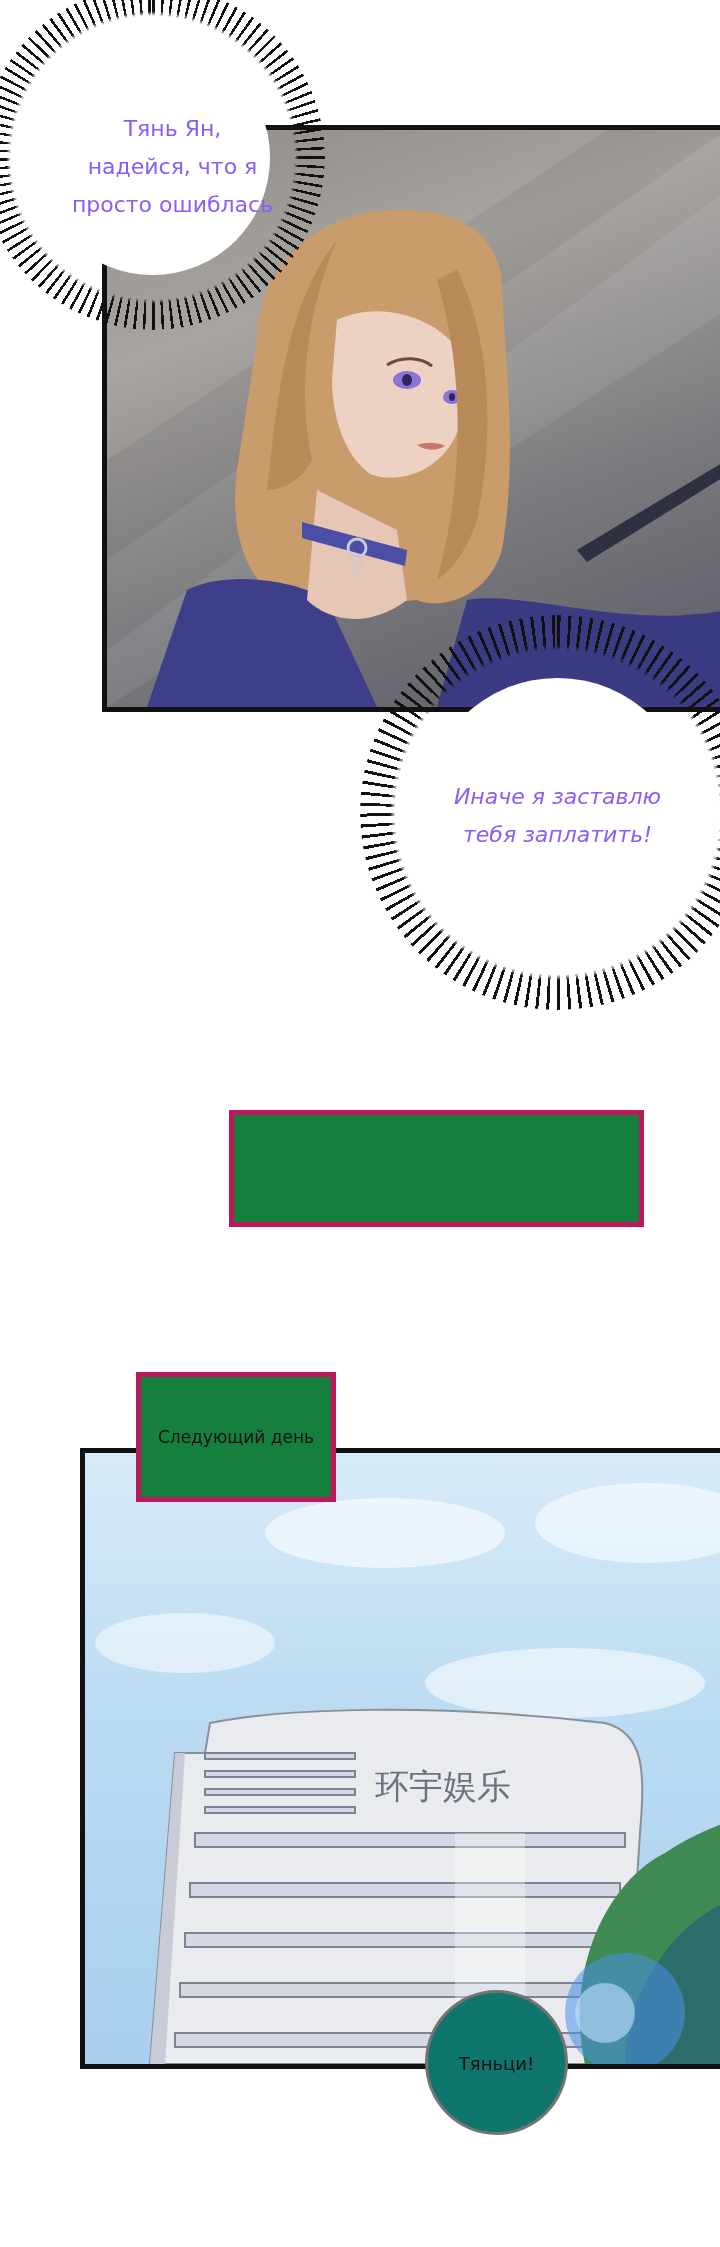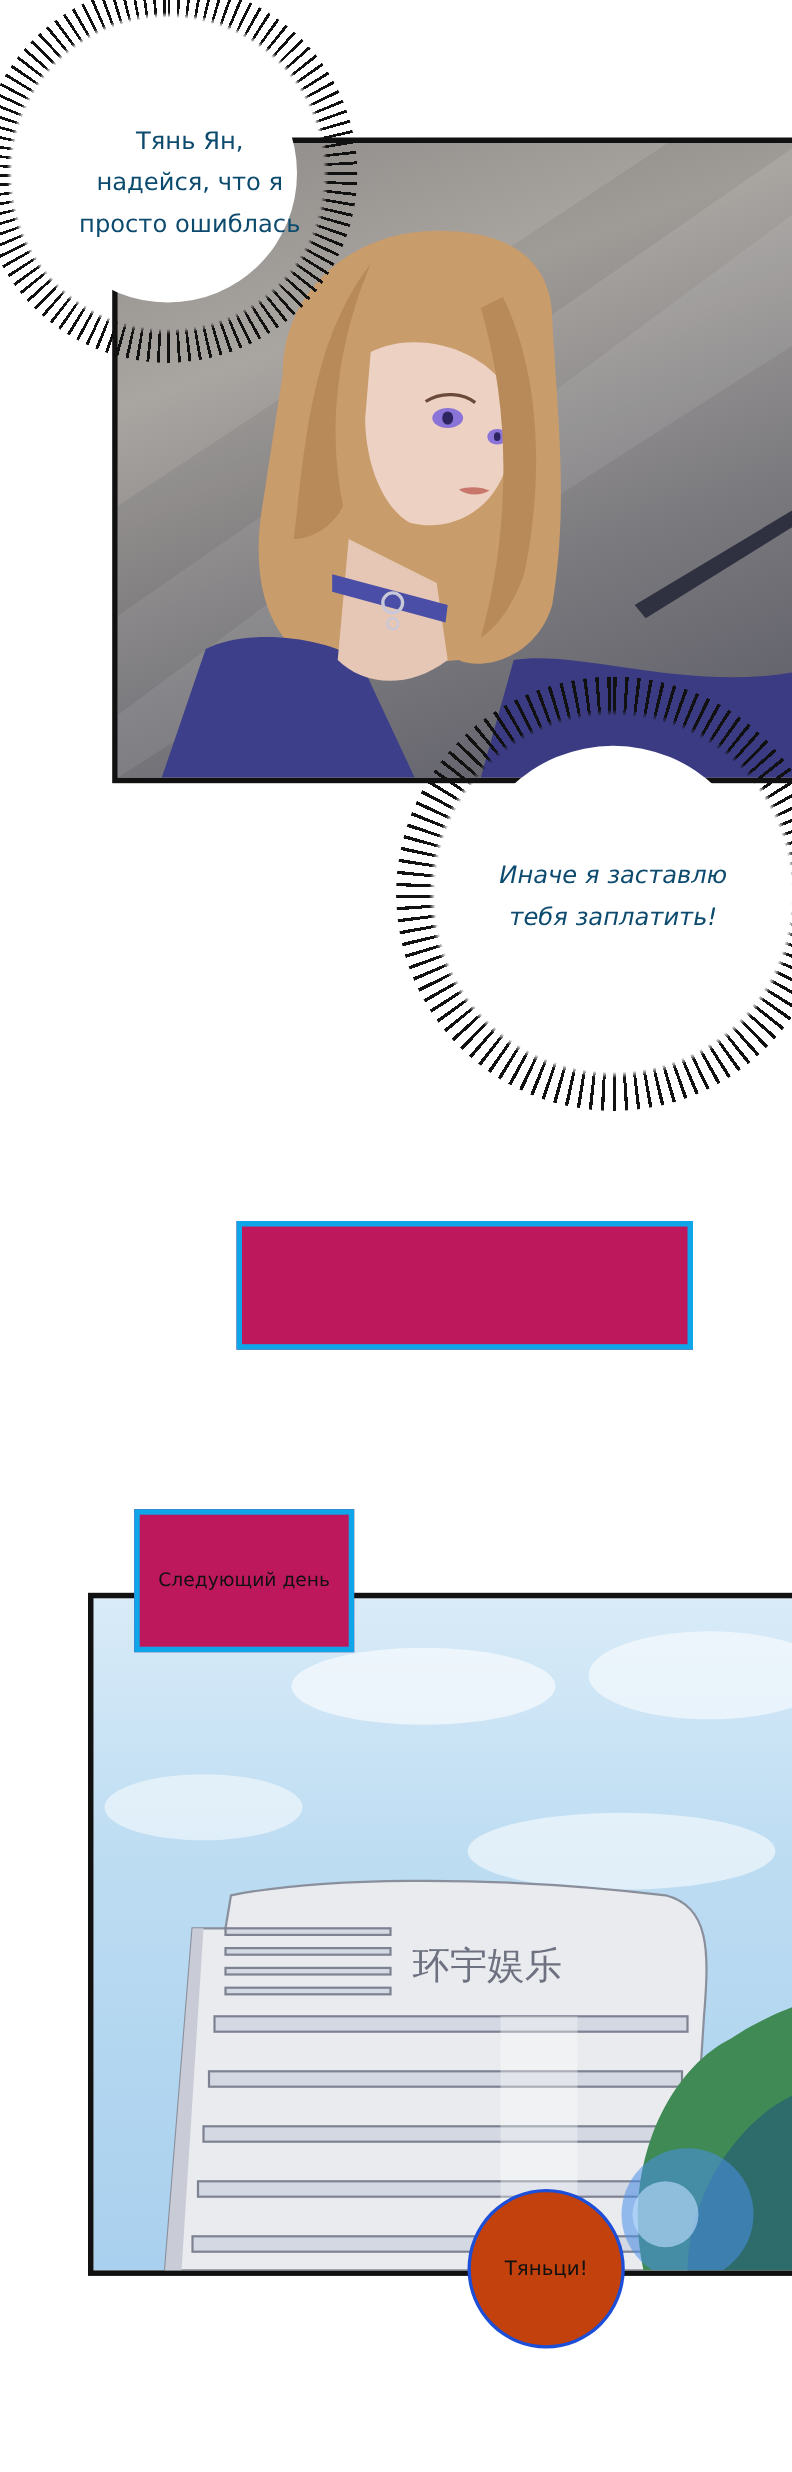--- a/index.html
+++ b/index.html
@@ -10,24 +10,24 @@
       background: linear-gradient(160deg, #8d8a87 0%, #a9a5a1 30%, #7b7a7e 65%, #5a5a66 100%); }
     #panel2 { left:80px; top:1448px; width:650px; height:621px;
       background: linear-gradient(180deg, #d9ebf8 0%, #bcdcf2 40%, #a9d0ee 100%); }
     .spiky { position:absolute; border-radius:50%; }
     .spiky .rays { position:absolute; inset:0; border-radius:50%;
       background: repeating-conic-gradient(#111 0deg 0.9deg, transparent 0.9deg 3.2deg);
       -webkit-mask: radial-gradient(circle, transparent 58%, #000 60%, #000 72%, transparent 74%);
               mask: radial-gradient(circle, transparent 58%, #000 60%, #000 72%, transparent 74%); }
     .spiky .core { position:absolute; left:16%; top:16%; width:68%; height:68%; border-radius:50%;
       background: radial-gradient(circle, #fff 80%, rgba(255,255,255,0.85) 92%, rgba(255,255,255,0) 100%); }
-    .bubble-text { position:absolute; text-align:center; color:#0c4a6e; font-size:22px; line-height:38px; white-space:pre-line; }
-    .box { position:absolute; box-sizing:border-box; border:5px solid #0ea5e9; background:#be185d; }
+    .bubble-text { position:absolute; text-align:center; color:#8b5cf6; font-size:22px; line-height:38px; white-space:pre-line; }
+    .box { position:absolute; box-sizing:border-box; border:5px solid #be185d; background:#15803d;margin-left:14px; }
     .caption-text { position:absolute; left:0; right:0; top:50%; transform:translateY(-50%); text-align:center; font-size:17px; color:#111; }
-    .oval { position:absolute; box-sizing:border-box; border:3px solid #1d4ed8; background:#c2410c; border-radius:50%; }
+    .oval { position:absolute; box-sizing:border-box; border:3px solid #737373; background:#0f766e; border-radius:50%; }
     .oval-text { position:absolute; left:0; right:0; top:50%; transform:translateY(-50%); text-align:center; font-size:18px; color:#111; }
   </style>
 </head>
 <body>
 
 <div id="panel1" class="panel">
   <svg class="abs" style="left:0;top:0" width="620" height="577" viewBox="0 0 620 577">
 
     <polygon points="0,520 620,60 620,180 0,577" fill="#ffffff" opacity="0.08"></polygon>
     <polygon points="0,330 500,0 620,0 0,430" fill="#000000" opacity="0.06"></polygon>

